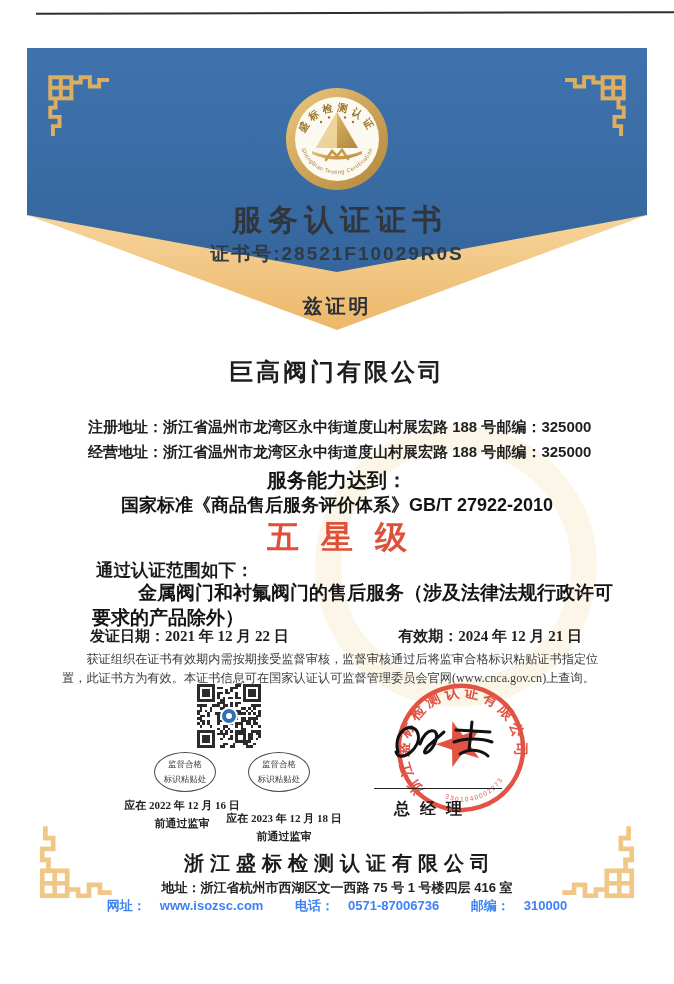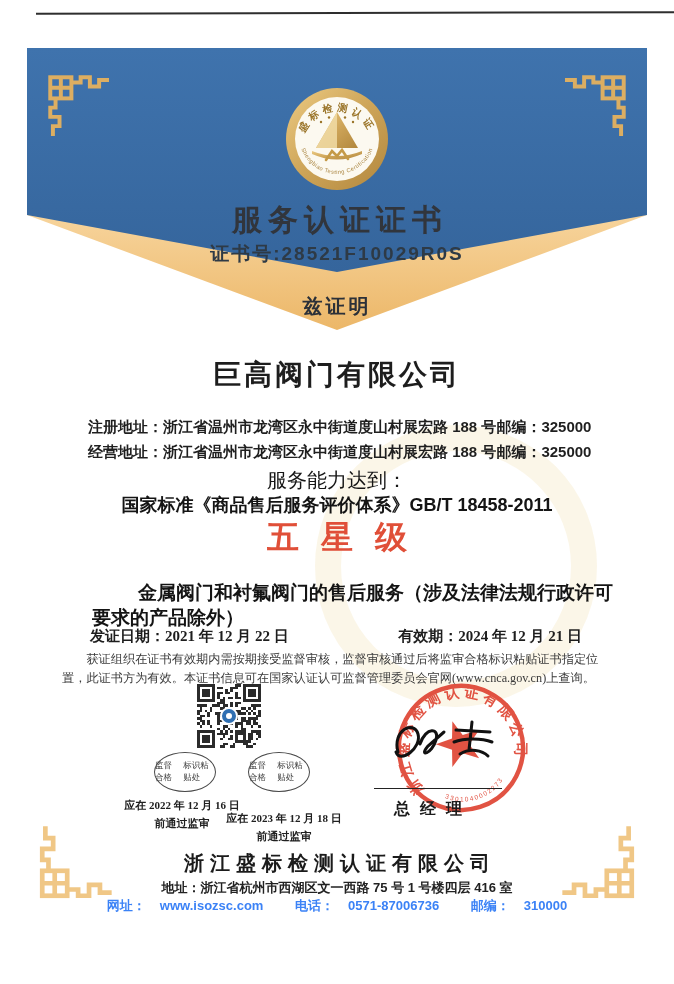--- a/index.html
+++ b/index.html
@@ -19,44 +19,44 @@
                 color:#31353c;letter-spacing:6px;padding-left:6px;}
   .banner-certno{position:absolute;left:0;right:0;top:193px;text-align:center;font-size:19px;color:#2e3a46;
                  letter-spacing:2px;font-weight:600;}
   .banner-attest{position:absolute;left:0;right:0;top:245px;text-align:center;font-size:20px;font-weight:700;
                  color:#2b3038;letter-spacing:3px;}
   
   .watermark{position:absolute;left:315px;top:425px;width:230px;height:230px;border-radius:50%;
              border:26px solid rgba(238,219,160,.30);opacity:.8;}
   
   .center{position:absolute;left:0;right:0;text-align:center;}
-  .company-name{top:356px;font-size:28px;font-weight:700;letter-spacing:3px;color:#1d1d1d;}
+  .company-name{top:356px;font-size:24px;font-weight:700;letter-spacing:3px;color:#1d1d1d;}
   .credit-code{top:394px;font-size:15.5px;font-weight:700;color:#1f1f1f;}
   .addr-row{position:absolute;left:88px;width:498px;display:flex;justify-content:space-between;
             font-size:15px;font-weight:700;color:#1f1f1f;white-space:nowrap;}
   .addr-row .zip{font-weight:700;}
-  .cap-heading{top:467px;font-size:20px;font-weight:400;color:#161616;}
+  .cap-heading{top:467px;font-size:20px;font-weight:700;color:#161616;}
   .standard{top:493px;font-size:18px;font-weight:700;color:#141414;}
   .rating{top:516px;font-size:32px;font-weight:700;color:#e04f38;letter-spacing:22px;padding-left:22px;}
   .scope-heading{position:absolute;left:96px;top:558px;font-size:17.5px;font-weight:700;color:#1a1a1a;}
   .scope-text{position:absolute;left:92px;top:580px;width:532px;font-size:19px;font-weight:700;color:#141414;
               line-height:1.32;text-indent:46px;}
   .dates-row{position:absolute;left:90px;top:627px;width:492px;display:flex;justify-content:space-between;
              font-family:"Liberation Serif","DejaVu Serif",serif;font-size:15px;font-weight:600;color:#1d1d1d;white-space:nowrap;}
   .notice{position:absolute;left:62px;top:650px;width:552px;font-family:"Liberation Serif","DejaVu Serif",serif;
           font-size:12.2px;color:#3a3a3a;line-height:1.55;text-indent:2em;}
   
   .qr{position:absolute;left:197px;top:684px;width:64px;height:64px;}
   .qr svg{width:100%;height:100%;}
   .qr-center{position:absolute;left:50%;top:50%;width:18px;height:18px;transform:translate(-50%,-50%);
              background:#2f6fb2;border-radius:50%;border:2px solid #fff;box-sizing:border-box;}
   .qr-center::after{content:"";position:absolute;left:4px;top:4px;width:6px;height:6px;background:#fff;border-radius:50%;}
   
   .oval{position:absolute;top:752px;width:60px;height:38px;border:1.3px solid #4a4a4a;border-radius:50%;
-        display:flex;flex-direction:row;align-items:center;justify-content:center;gap:3px;
+        display:flex;flex-direction:column;align-items:center;justify-content:center;gap:3px;
         font-family:"Liberation Serif","DejaVu Serif",serif;font-size:8.5px;color:#3c3c3c;}
   .oval.o1{left:154px;} .oval.o2{left:248px;}
   .audit{position:absolute;top:797px;width:116px;text-align:center;font-family:"Liberation Serif","DejaVu Serif",serif;
          font-size:11px;font-weight:600;color:#202020;line-height:1.6;}
   .audit.a1{left:124px;} .audit.a2{left:226px;margin-top:13px;}
   
   .seal{position:absolute;left:391px;top:678px;width:140px;height:140px;}
   .signature{position:absolute;left:386px;top:700px;width:132px;height:92px;}
   .sig-line{position:absolute;left:374px;top:788px;width:128px;border-top:1.6px solid #222;}
   .sig-title{position:absolute;left:394px;top:799px;font-size:16px;font-weight:600;letter-spacing:10px;color:#1c1c1c;}
@@ -144,23 +144,24 @@
   <div class="addr-row" style="top:418px;text-align:right;">
     <span><span>注册地址：</span><span>浙江省温州市龙湾区永中街道度山村展宏路 188 号</span></span>
     <span class="zip"><span>邮编：</span><span>325000</span></span>
   </div>
   <div class="addr-row" style="top:443px;">
     <span><span>经营地址：</span><span>浙江省温州市龙湾区永中街道度山村展宏路 188 号</span></span>
     <span class="zip"><span>邮编：</span><span>325000</span></span>
   </div>
 
   <div class="center cap-heading">服务能力达到：</div>
-  <div class="center standard">国家标准《商品售后服务评价体系》GB/T 18458-2011</div>
+  <div class="center standard">国家标准《商品售后服务评价体系》GB/T 27922-2010</div>
   <div class="center rating">五星级</div>
 
+  <div class="scope-heading">通过认证范围如下：</div>
   <div class="scope-text">金属阀门和衬氟阀门的售后服务（涉及法律法规行政许可要求的产品除外）</div>
 
   <div class="dates-row">
     <span>发证日期：2021 年 12 月 22 日</span>
     <span>有效期：2024 年 12 月 21 日</span>
   </div>
 
   <div class="notice">获证组织在证书有效期内需按期接受监督审核，监督审核通过后将监审合格标识粘贴证书指定位置，此证书方为有效。本证书信息可在国家认证认可监督管理委员会官网(www.cnca.gov.cn)上查询。</div>
 
   <div class="qr">

